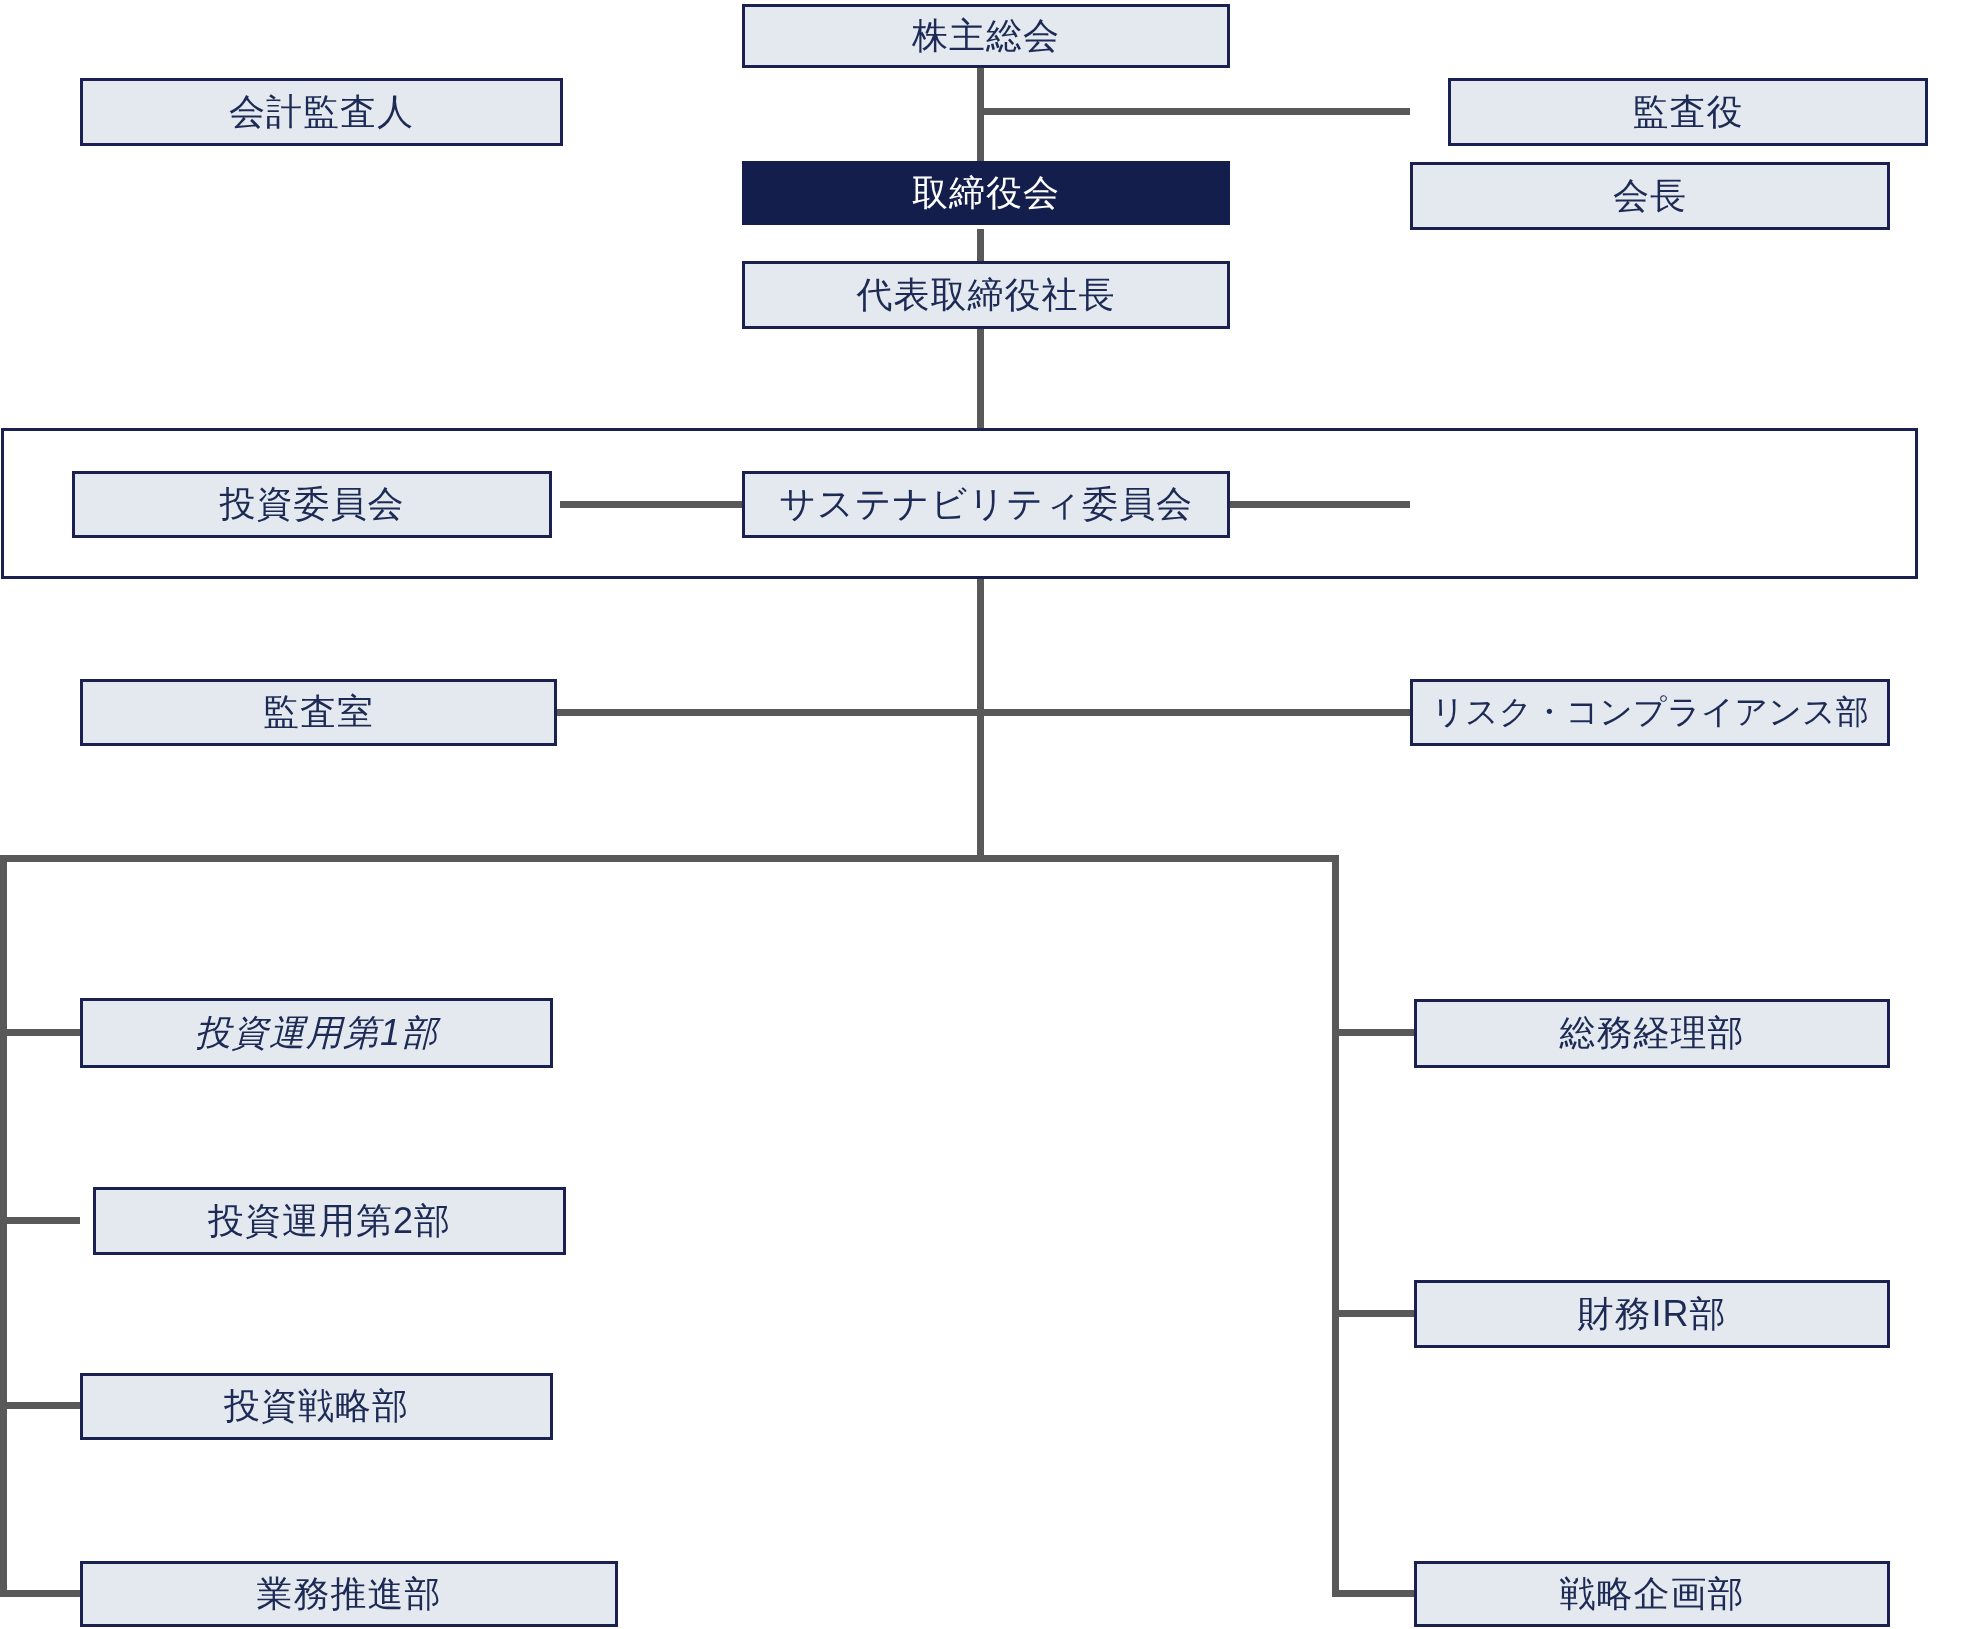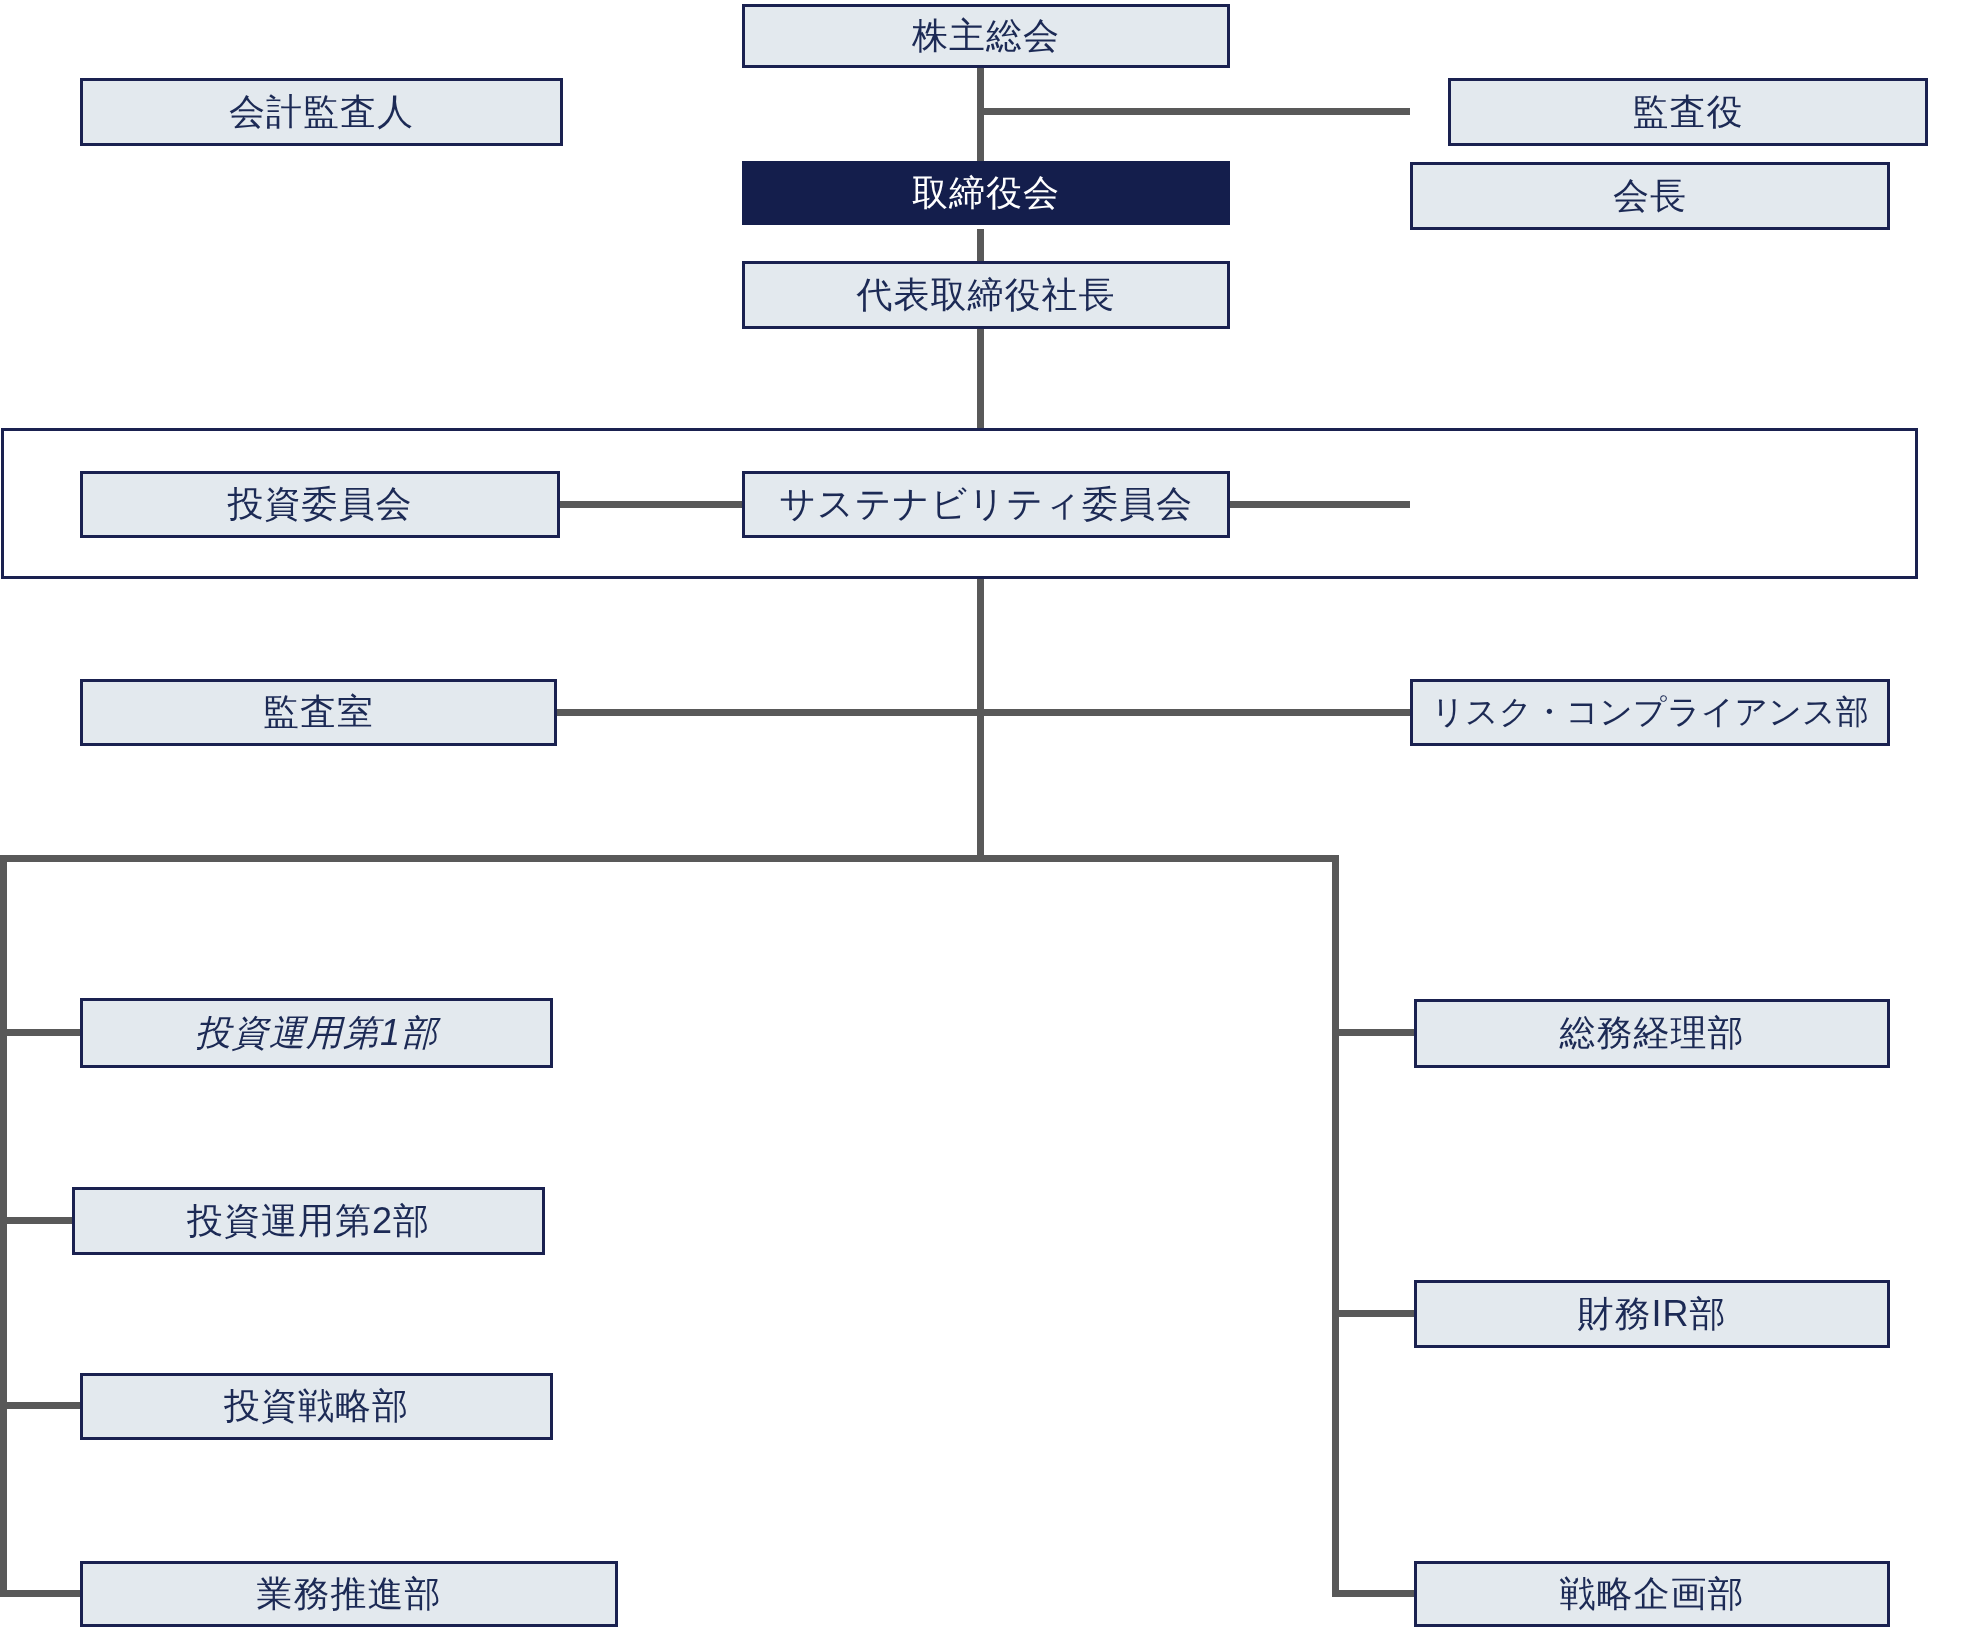--- a/index.html
+++ b/index.html
@@ -99,42 +99,42 @@
   </div>
 
   <div class="node" style="left:1410px;top:162px;width:480px;height:68px;">
     <span>会長</span>
   </div>
 
   <div class="node" style="left:742px;top:261px;width:488px;height:68px;">
     <span>代表取締役社長</span>
   </div>
 
-  <div class="node" style="left:80px;top:471px;width:480px;height:67px;">
+  <div class="node" style="left:72px;top:471px;width:480px;height:67px;">
     <span>投資委員会</span>
   </div>
 
   <div class="node" style="left:742px;top:471px;width:488px;height:67px;">
     <span>サステナビリティ委員会</span>
   </div>
 
 
   <div class="node" style="left:80px;top:679px;width:477px;height:67px;">
     <span>監査室</span>
   </div>
 
   <div class="node mid-text" style="left:1410px;top:679px;width:480px;height:67px;">
     <span>リスク・コンプライアンス部</span>
   </div>
 
   <div class="node" style="left:80px;top:998px;width:473px;height:70px;font-style:italic;">
     <span>投資運用第1部</span>
   </div>
 
-  <div class="node" style="left:72px;top:1187px;width:473px;height:68px;">
+  <div class="node" style="left:93px;top:1187px;width:473px;height:68px;">
     <span>投資運用第2部</span>
   </div>
 
   <div class="node" style="left:80px;top:1373px;width:473px;height:67px;">
     <span>投資戦略部</span>
   </div>
 
   <div class="node" style="left:80px;top:1561px;width:538px;height:66px;">
     <span>業務推進部</span>
   </div>

